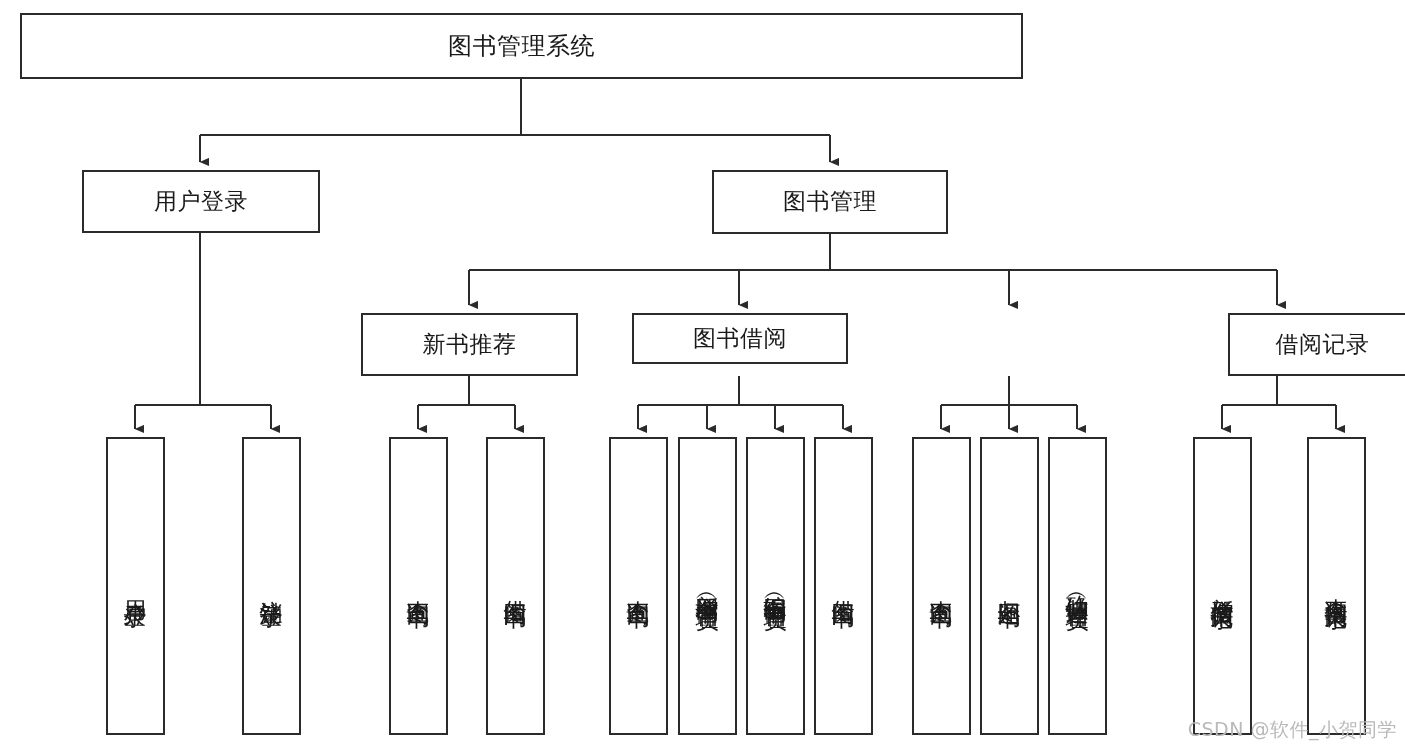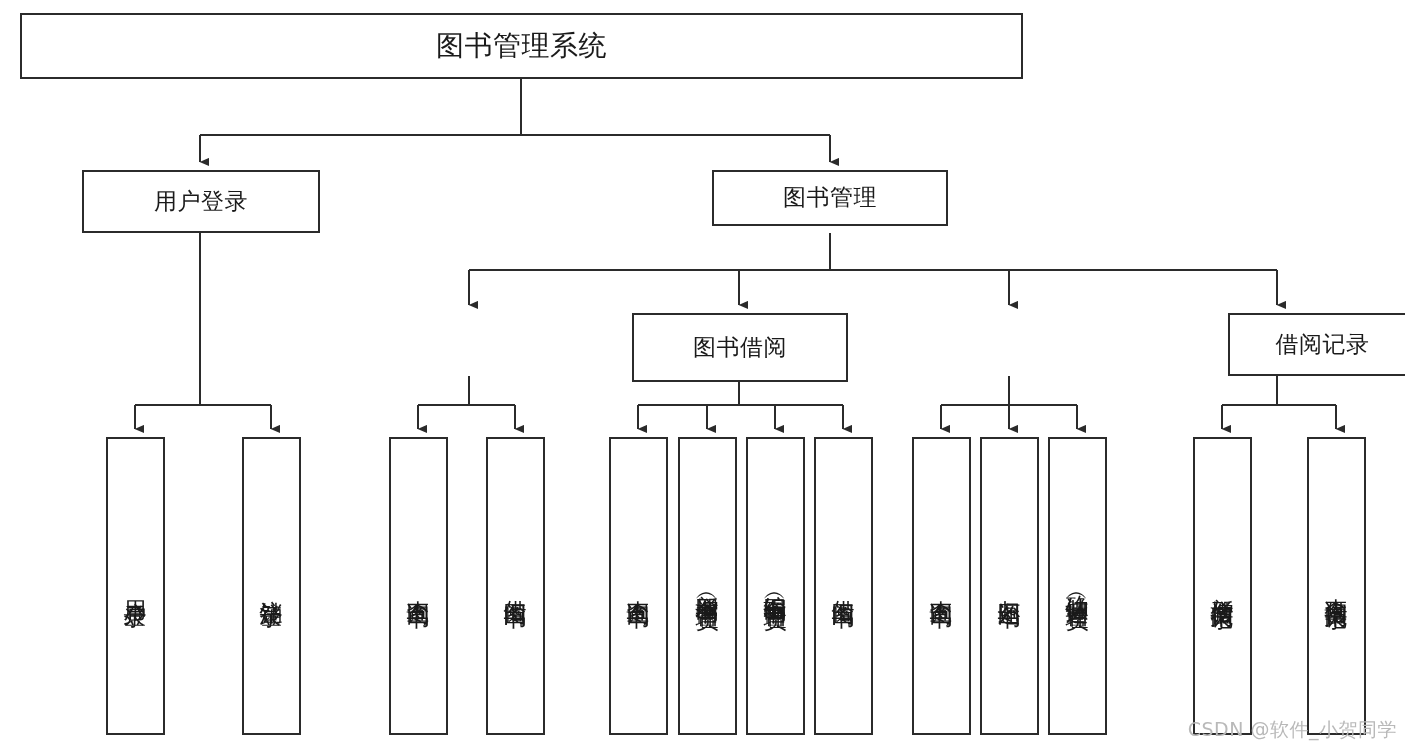--- a/index.html
+++ b/index.html
@@ -36,21 +36,21 @@
     overflow: hidden;
   }
   .node-label-h {
     font-size: 23px;
     color: #1a1a1a;
     line-height: 1.1;
     white-space: nowrap;
     letter-spacing: 0.5px;
   }
   .node-box.root .node-label-h {
-    font-size: 28px;
+    font-size: 24px;
     text-align: center;
   }
   .node-box.leaf {
     align-items: center;
     justify-content: center;
     padding: 6px 0;
   }
   .node-label-v {
     writing-mode: vertical-rl;
     text-orientation: upright;
@@ -130,25 +130,28 @@
     </g>
   </svg>
 
   <div class="node-box root" style="left:20px; top:13px; width:1003px; height:66px;">
     <span class="node-label-h">图书管理系统</span>
   </div>
 
   <div class="node-box" style="left:82px; top:170px; width:238px; height:63px;">
     <span class="node-label-h">用户登录</span>
   </div>
-  <div class="node-box" style="left:712px; top:170px; width:236px; height:56px;">
+  <div class="node-box" style="left:712px; top:170px; width:236px; height:64px;">
     <span class="node-label-h">图书管理</span>
   </div>
 
-  <div class="node-box" style="left:632px; top:313px; width:216px; height:69px;">
+  <div class="node-box" style="left:361px; top:313px; width:217px; height:63px;">
+    <span class="node-label-h">新书推荐</span>
+  </div>
+  <div class="node-box" style="left:632px; top:313px; width:216px; height:51px;">
     <span class="node-label-h">图书借阅</span>
   </div>
   <div class="node-box" style="left:1228px; top:313px; width:189px; height:63px;">
     <span class="node-label-h">借阅记录</span>
   </div>
 
   <div class="node-box leaf" style="left:106px; top:437px; width:59px; height:298px;">
     <span class="node-label-v">用户登录</span>
   </div>
   <div class="node-box leaf" style="left:242px; top:437px; width:59px; height:298px;">

